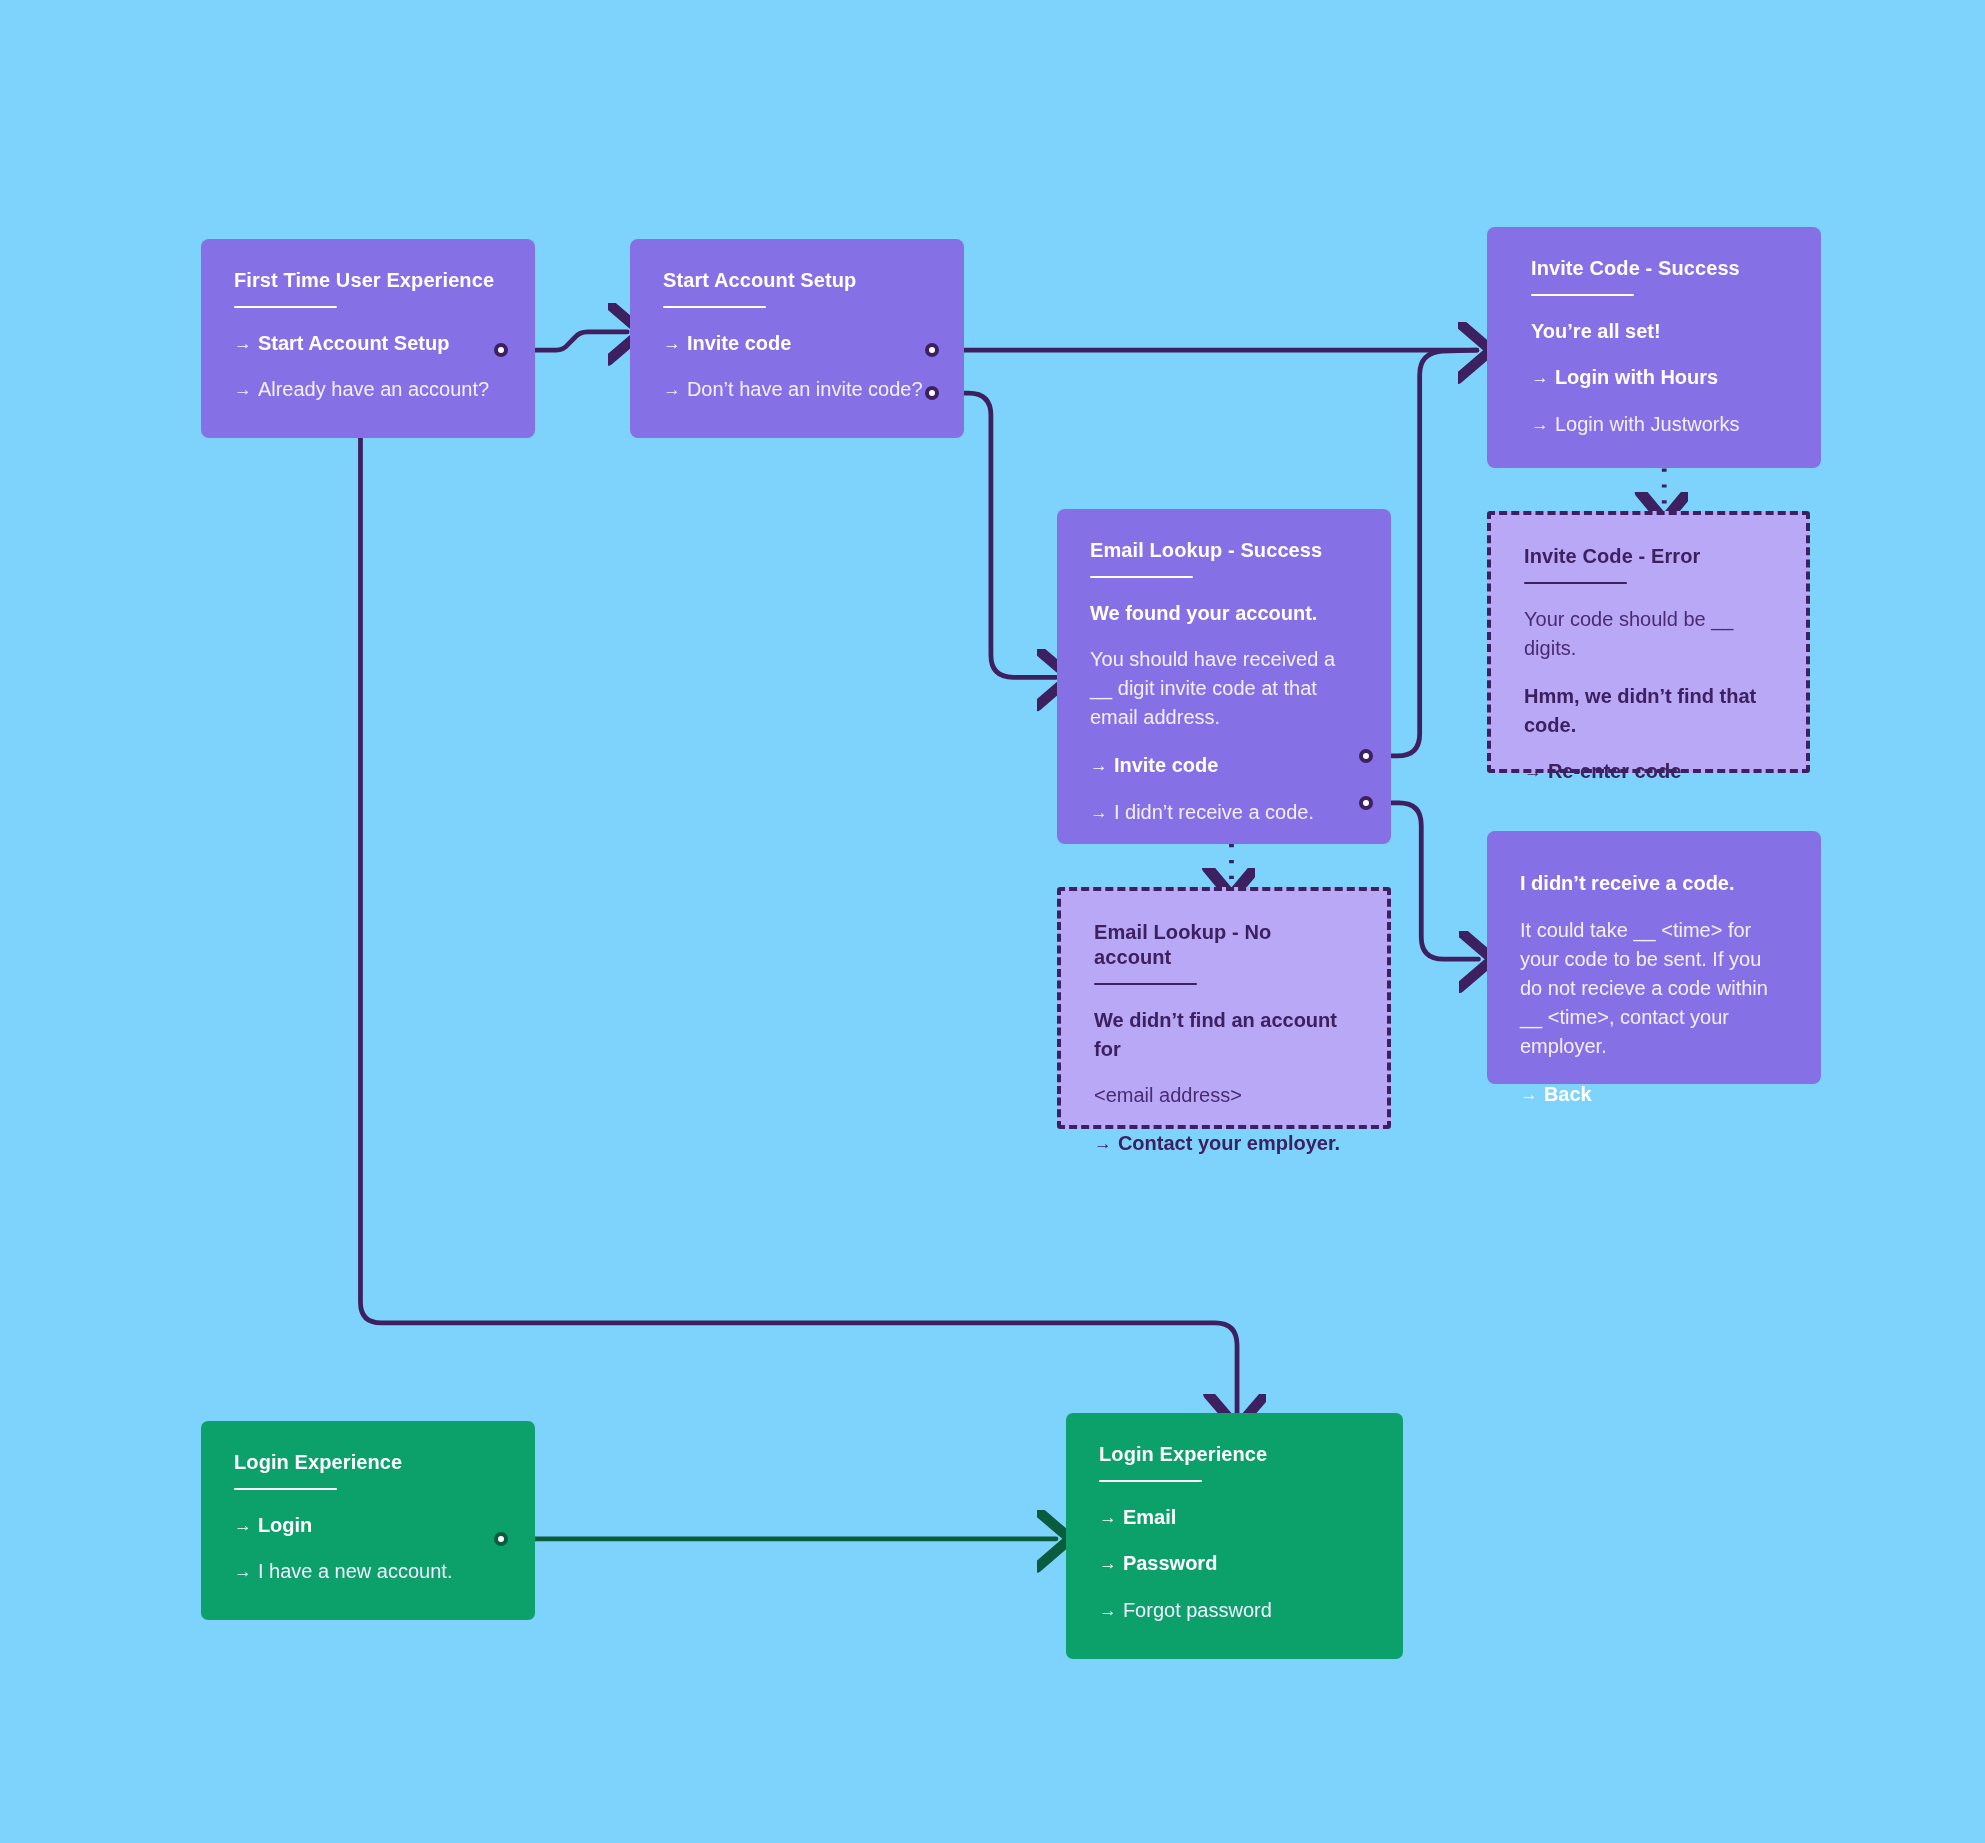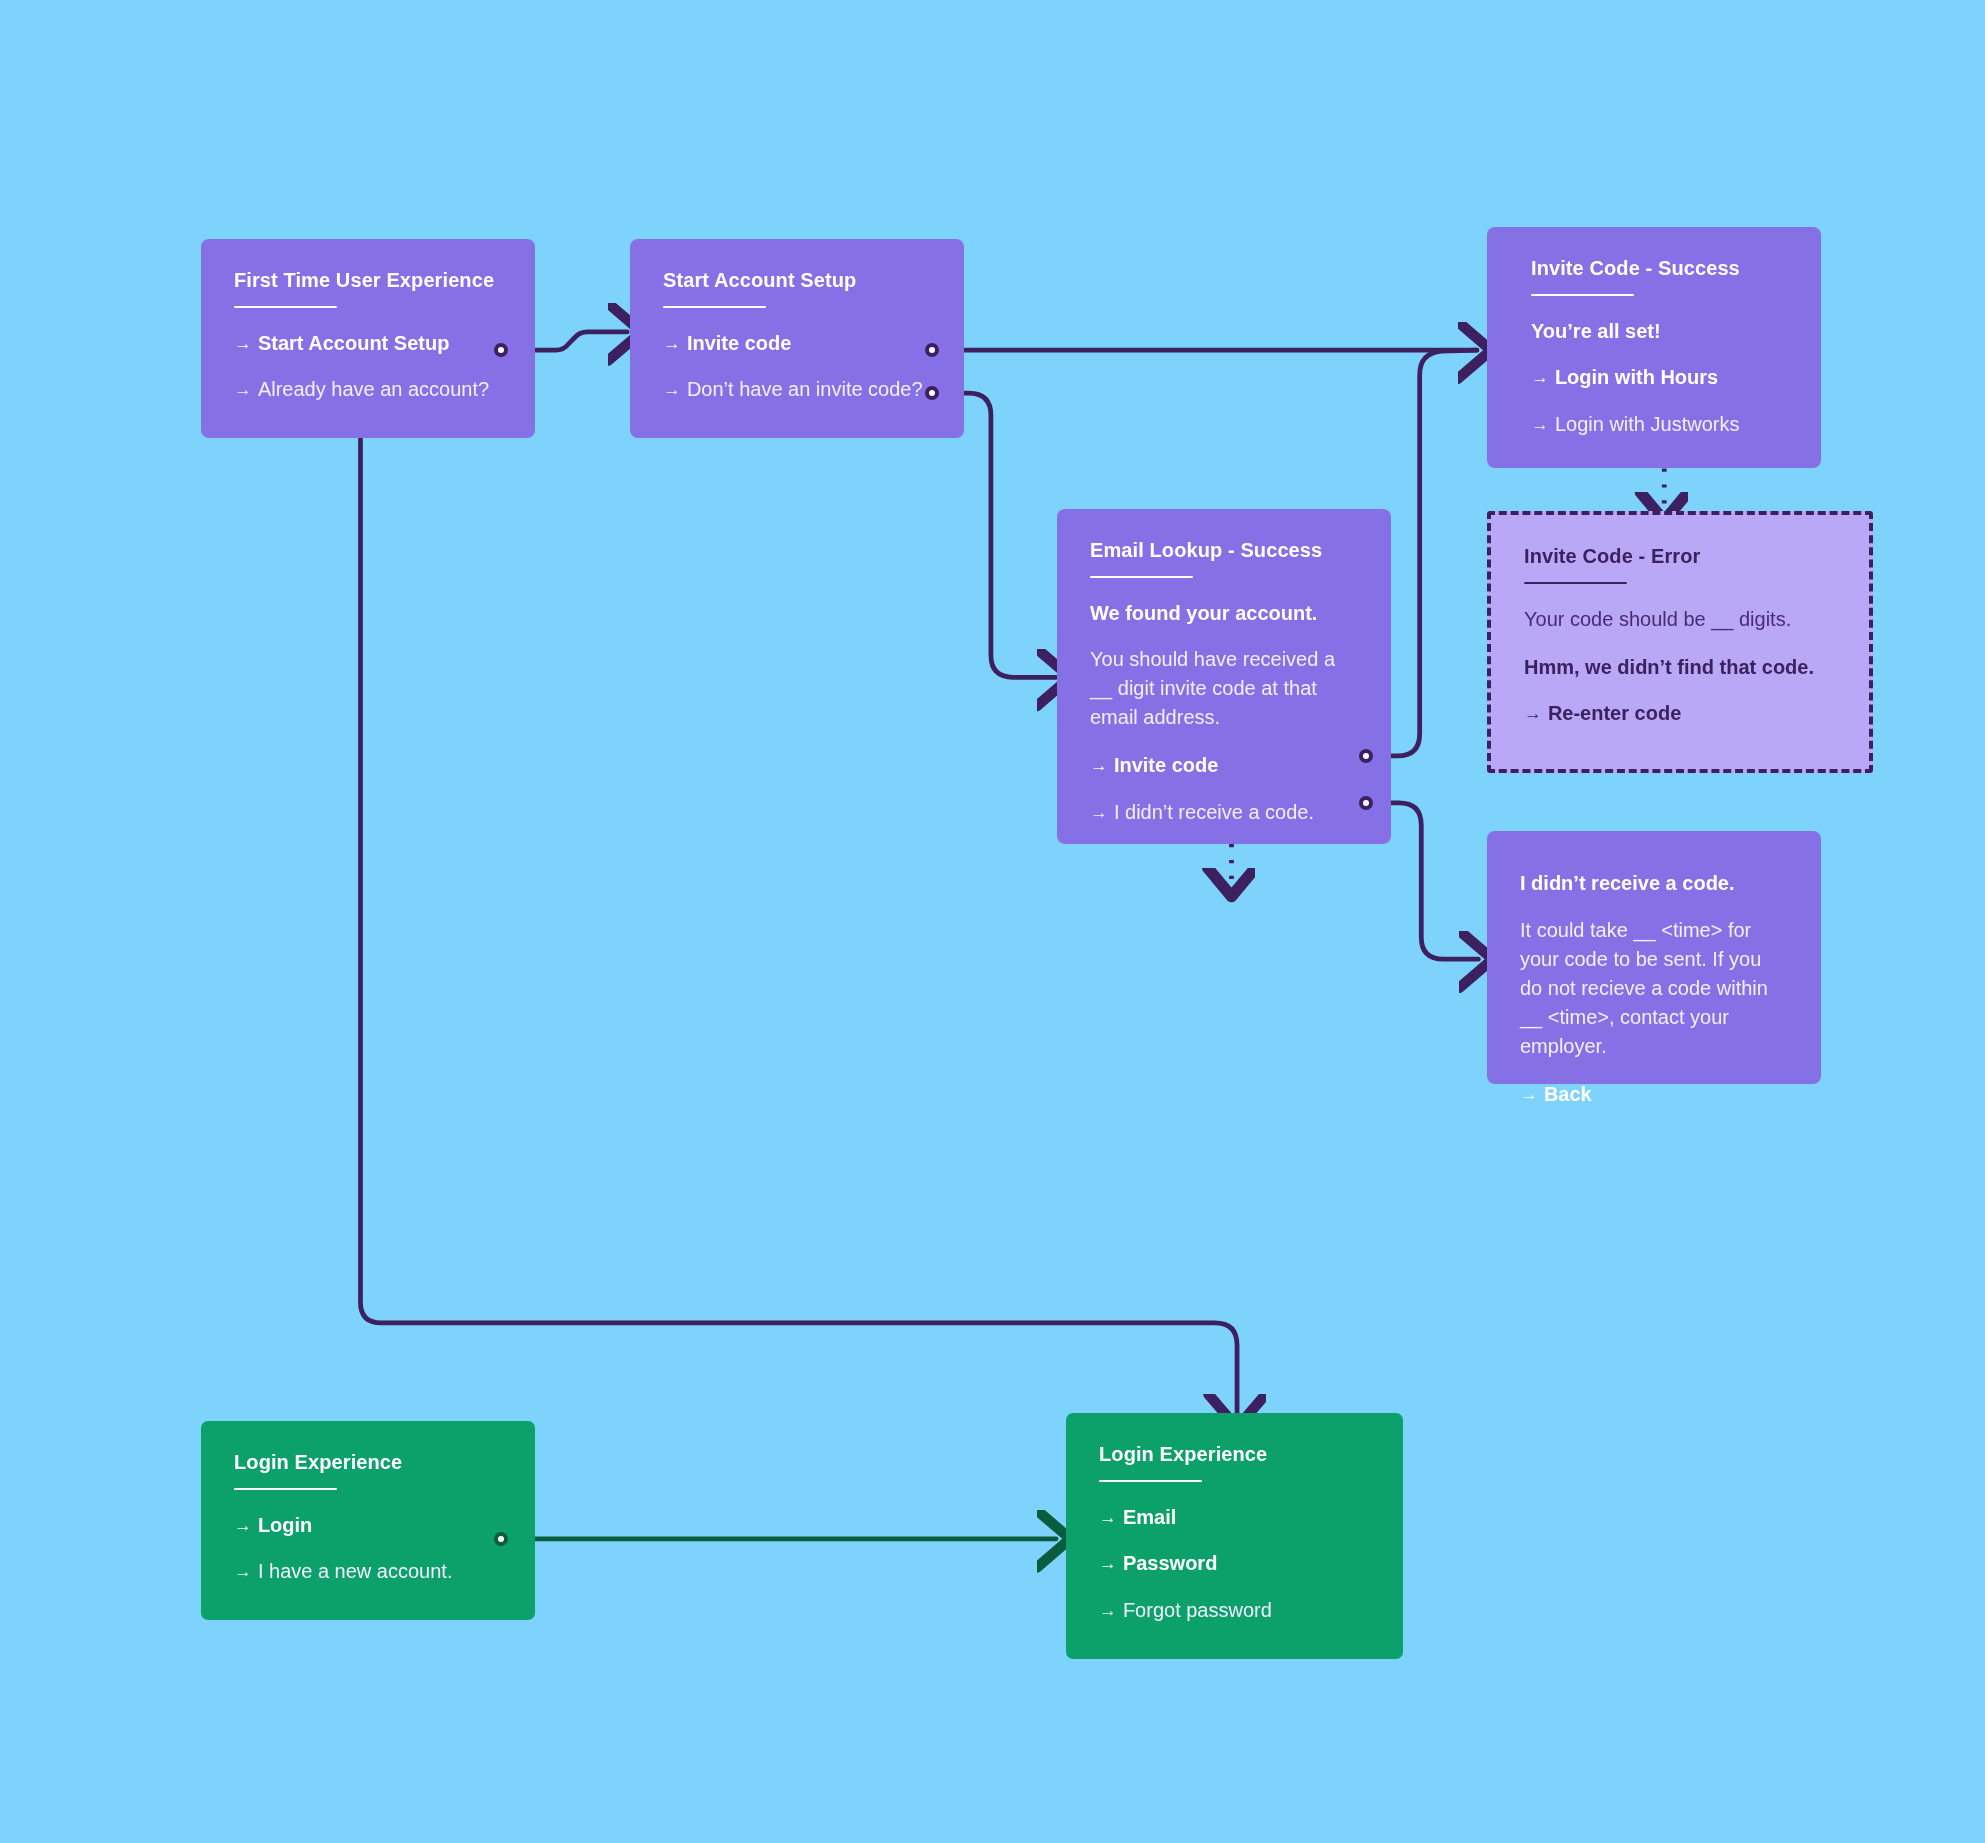--- a/index.html
+++ b/index.html
@@ -103,21 +103,21 @@
     <div class="divider"></div>
     <div class="line strong">You’re all set!</div>
     <div class="line strong">
       <span class="arrowglyph">→</span><span>Login with Hours</span>
     </div>
     <div class="line">
       <span class="arrowglyph">→</span><span>Login with Justworks</span>
     </div>
   </div>
 
-  <div class="card dashed" style="left:1487px;top:511px;width:386px;height:262px;">
+  <div class="card dashed" style="left:1487px;top:511px;width:323px;height:262px;">
     <div class="card-title">Invite Code - Error</div>
     <div class="divider"></div>
     <div class="line body">Your code should be __ digits.</div>
     <div class="line strong">Hmm, we didn’t find that code.</div>
     <div class="line strong">
       <span class="arrowglyph">→</span><span>Re-enter code</span>
     </div>
   </div>
 
   <div class="card purple" style="left:1057px;top:509px;width:334px;height:335px;">
@@ -128,20 +128,29 @@
     <div class="line strong">
       <span class="arrowglyph">→</span><span>Invite code</span>
     </div>
     <div class="line">
       <span class="arrowglyph">→</span><span>I didn’t receive a code.</span>
     </div>
   </div>
   <div class="dot p" style="left:1359px;top:749px;"></div>
   <div class="dot p" style="left:1359px;top:796px;"></div>
 
+  <div class="card dashed" style="left:1057px;top:887px;width:334px;height:242px;">
+    <div class="card-title">Email Lookup - No account</div>
+    <div class="divider"></div>
+    <div class="line strong">We didn’t find an account for</div>
+    <div class="line body">&lt;email address&gt;</div>
+    <div class="line strong">
+      <span class="arrowglyph">→</span><span>Contact your employer.</span>
+    </div>
+  </div>
 
   <div class="card purple" style="left:1487px;top:831px;width:334px;height:253px;padding-top:38px;">
     <div class="line strong" style="font-size:20px;">I didn’t receive a code.</div>
     <div class="line body">It could take __ &lt;time&gt; for your code to be sent. If you do not recieve a code within __ &lt;time&gt;, contact your employer.</div>
     <div class="line strong">
       <span class="arrowglyph">→</span><span>Back</span>
     </div>
   </div>
 
   <div class="card green" style="left:201px;top:1421px;width:334px;height:199px;">

